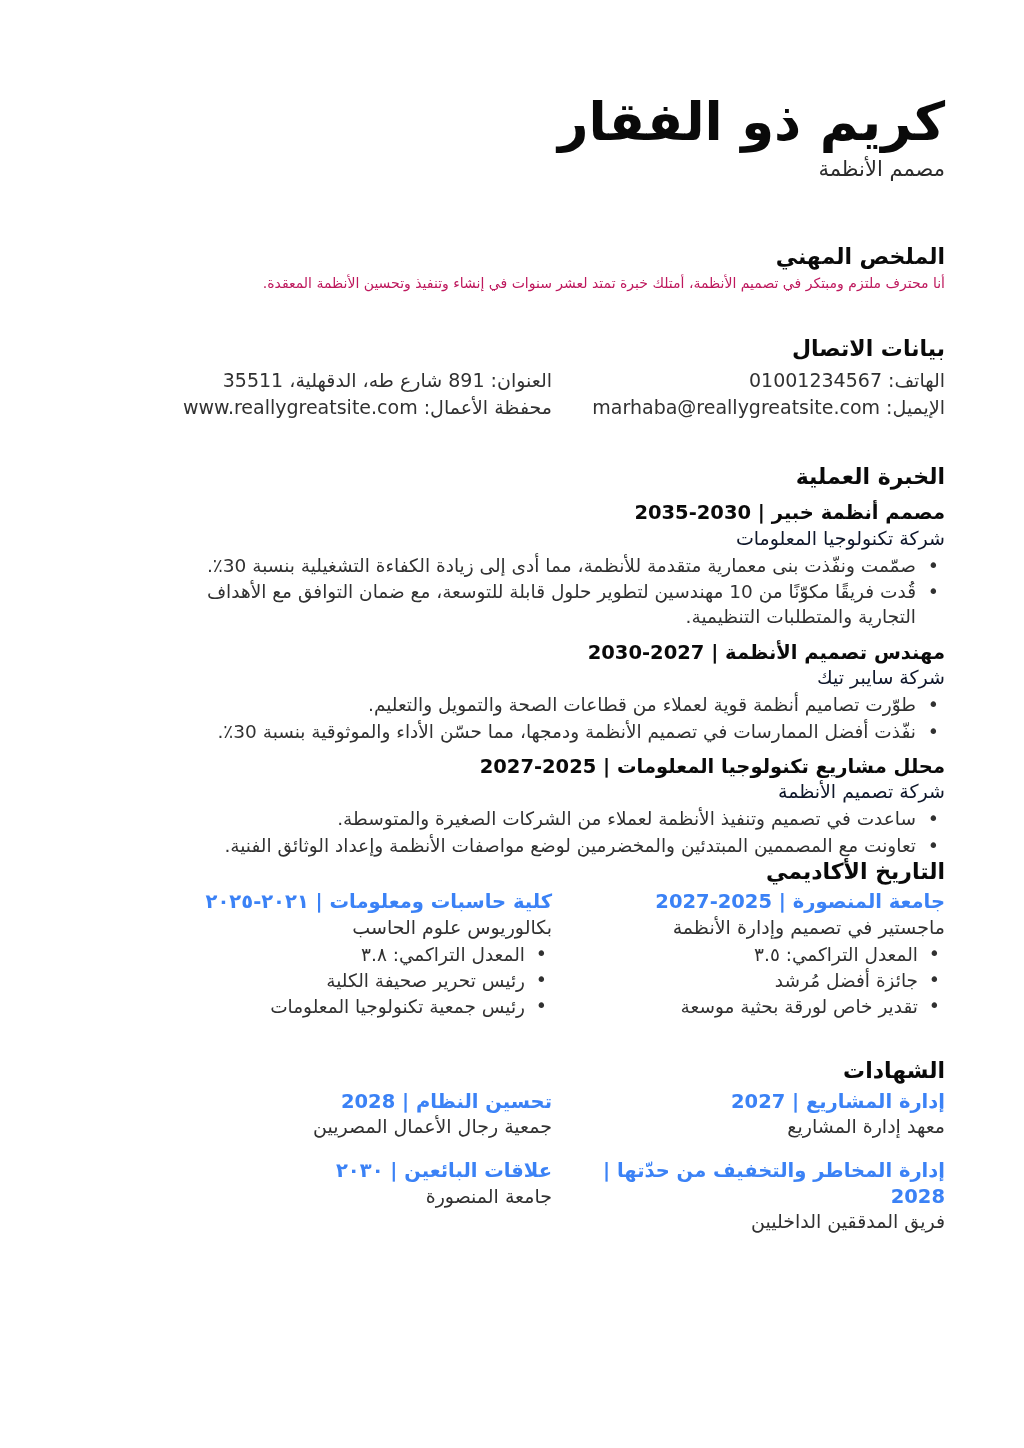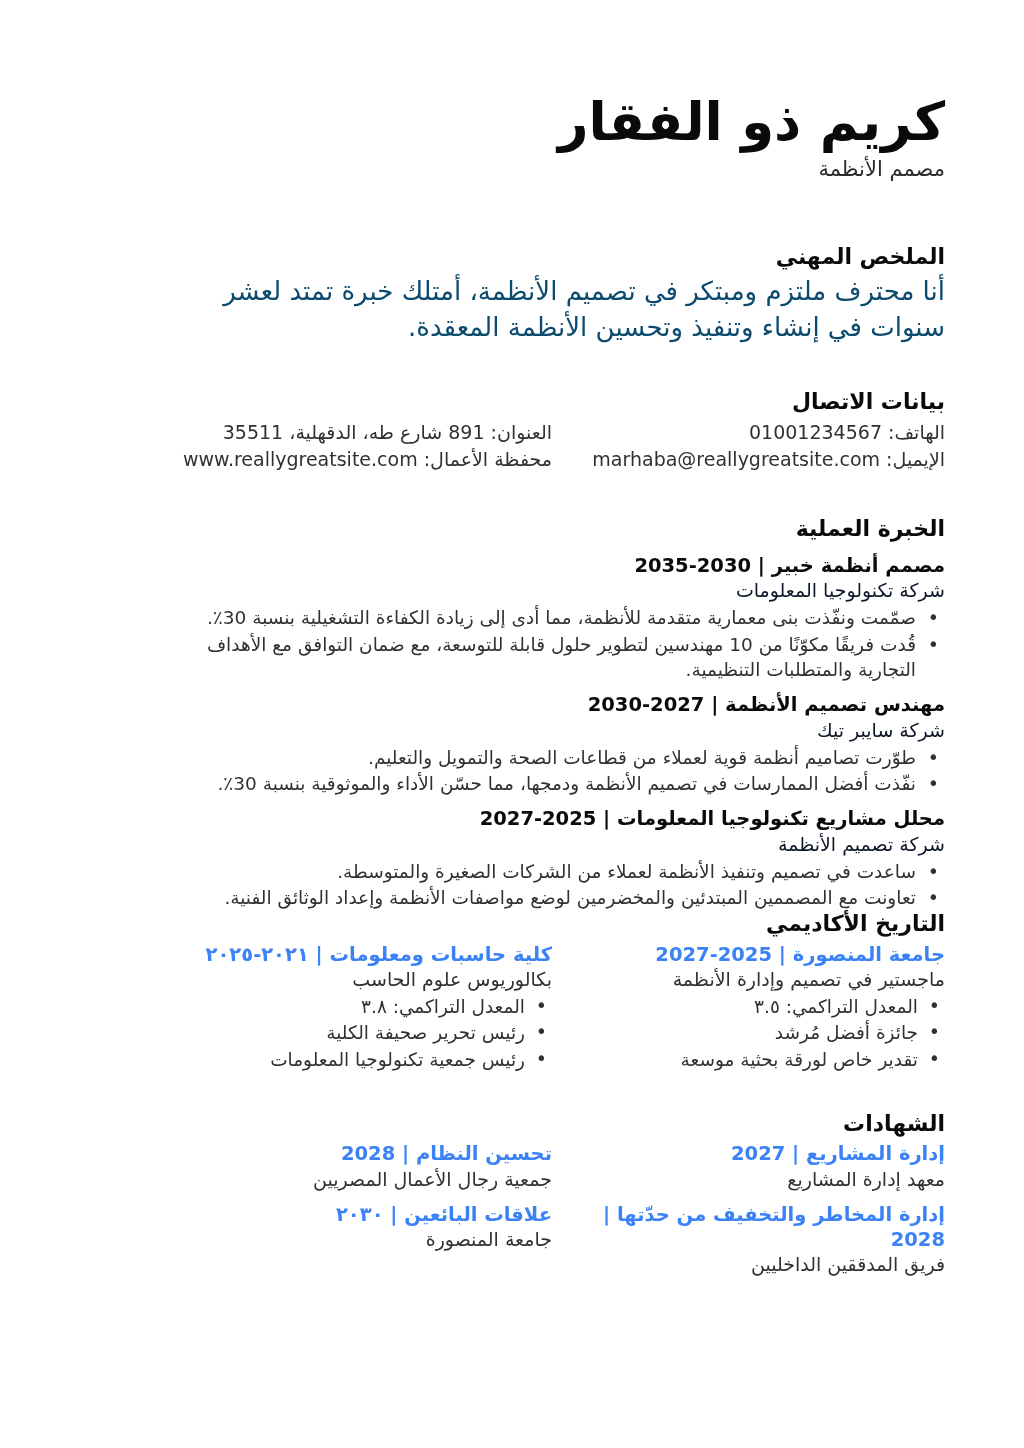--- a/index.html
+++ b/index.html
@@ -48,23 +48,23 @@
   
   .section { text-align: right; }
   .section-title {
     font-size: 22px;
     font-weight: 700;
     color: #0a0a0a;
     line-height: 1.25;
   }
 
   .body-text {
-    font-size: 26px;
-    font-weight: 400;
-    color: #0c4a6e;
+    font-size: 14px;
+    font-weight: 400;
+    color: #be185d;
     line-height: 1.38;
   }
 
   
   .summary { margin-top: 60px; }
   .summary .body-text { margin-top: 4px; }
 
   
   .contact { margin-top: 42px; }
   .contact-grid {
@@ -148,21 +148,21 @@
   }
   ul.bullets.compact li {
     font-size: 18.5px;
     line-height: 1.36;
     padding-right: 27px;
   }
   ul.bullets.compact li::before { right: 5px; }
 
   .education { }
   .certifications { margin-top: 38px; }
-  .certifications .entry + .entry { margin-top: 10px; }
+  .certifications .entry + .entry { margin-top: 19px; }
 </style>
 </head>
 <body>
 
 <div class="page">
 
   <div class="header">
     <div class="full-name">كريم ذو الفقار</div>
     <div class="job-title">مصمم الأنظمة</div>
   </div>

